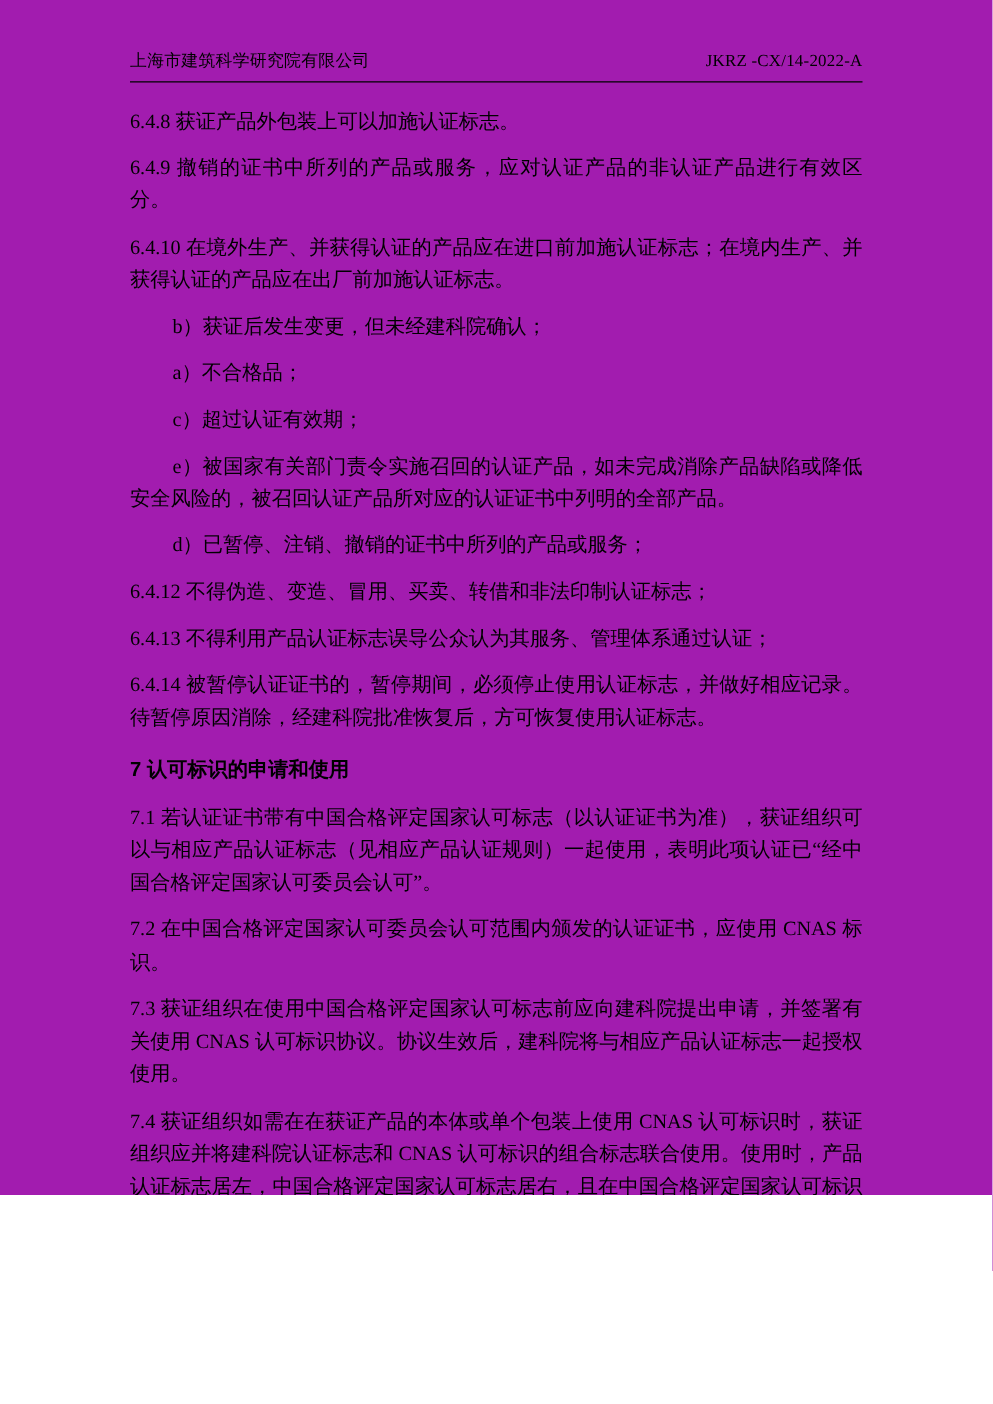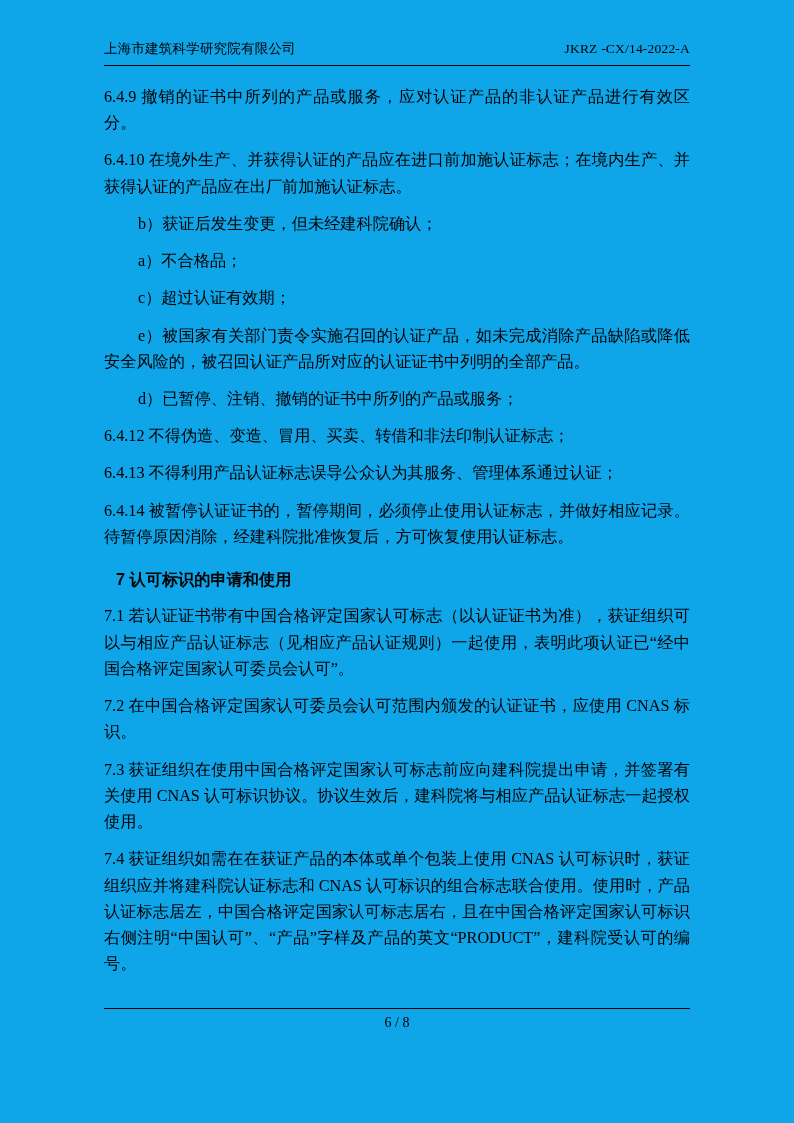--- a/index.html
+++ b/index.html
@@ -7,23 +7,23 @@
     padding: 0;
     background: #ffffff;
   }
   body {
     font-family: "Liberation Serif", "DejaVu Serif", serif;
     color: #000000;
   }
   .page {
     position: relative;
     width: 794px;
-    height: 1123px;
+    height: 956px;
     margin: 0 auto;
-    background: #0ea5e9;
+    background: #a21caf;
     box-sizing: border-box;
     overflow: hidden;
   }
   .content {
     position: absolute;
     left: 104px;
     top: 40px;
     width: 586px;
   }
 
@@ -64,21 +64,21 @@
     line-height: 1.62;
     text-align: justify;
     text-justify: inter-ideograph;
     padding-left: 34px;
   }
   p.list-item.wrap {
     padding-left: 0;
     text-indent: 34px;
   }
   h2.section-title {
-    margin: 16px 0 11px 12px;
+    margin: 16px 0 11px 0;
     font-size: 16.2px;
     line-height: 1.62;
     font-weight: bold;
     font-family: "Liberation Sans", "DejaVu Sans", sans-serif;
   }
 
   
   .page-footer {
     position: absolute;
     left: 104px;
@@ -99,20 +99,21 @@
 
   <div class="content">
 
     <div class="page-header">
       <div class="hdr-left">上海市建筑科学研究院有限公司</div>
       <div class="hdr-right">JKRZ -CX/14-2022-A</div>
     </div>
 
     <div class="body-block">
 
+      <p class="para hang">6.4.8  获证产品外包装上可以加施认证标志。</p>
       <p class="para hang">6.4.9  撤销的证书中所列的产品或服务，应对认证产品的非认证产品进行有效区分。</p>
       <p class="para hang">6.4.10  在境外生产、并获得认证的产品应在进口前加施认证标志；在境内生产、并获得认证的产品应在出厂前加施认证标志。</p>
 
       <p class="list-item">b）获证后发生变更，但未经建科院确认；</p>
       <p class="list-item">a）不合格品；</p>
       <p class="list-item">c）超过认证有效期；</p>
       <p class="list-item wrap">e）被国家有关部门责令实施召回的认证产品，如未完成消除产品缺陷或降低安全风险的，被召回认证产品所对应的认证证书中列明的全部产品。</p>
       <p class="list-item">d）已暂停、注销、撤销的证书中所列的产品或服务；</p>
 
       <p class="para hang">6.4.12  不得伪造、变造、冒用、买卖、转借和非法印制认证标志；</p>

